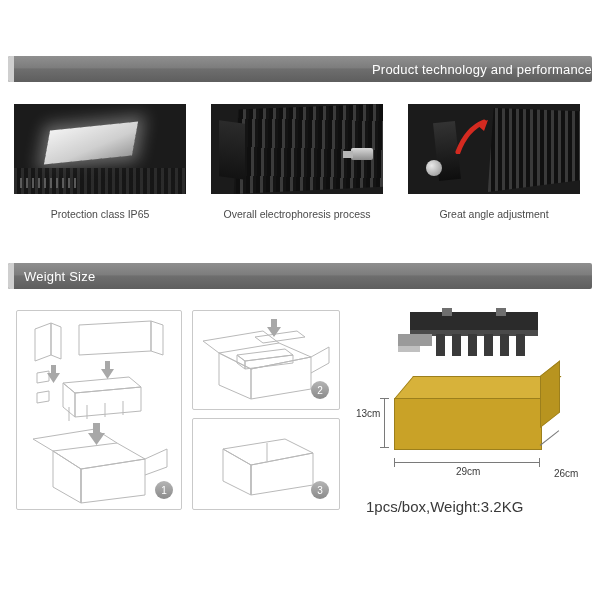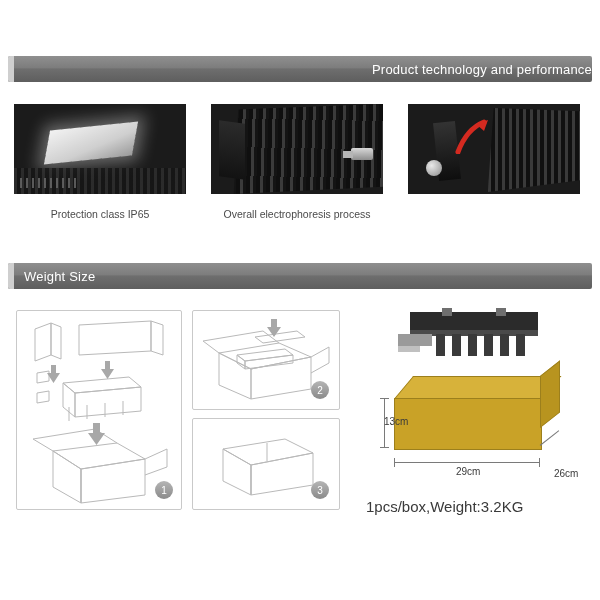--- a/index.html
+++ b/index.html
@@ -297,20 +297,21 @@
     <div class="feature">
       <div class="photo ph3">
         <div class="fins"></div>
         <div class="yoke"></div>
         <div class="knob"></div>
         <svg class="arrow" viewBox="0 0 40 36">
           <path d="M6 34 C12 18 22 8 32 4" stroke="#d42a20" stroke-width="5" fill="none" stroke-linecap="round"></path>
           <path d="M36 2 L24 6 L32 13 Z" fill="#d42a20"></path>
         </svg>
       </div>
+      <div class="caption">Great angle adjustment</div>
     </div>
 
   </div>
 
   <div class="section-bar" id="bar-pkg">
     <div class="accent"></div>
     <div class="title">Weight Size</div>
   </div>
 
   <div class="pkg-area">
@@ -405,21 +406,21 @@
         <rect x="100" y="0" width="10" height="8" fill="#6f6f6f"></rect>
       </svg>
 
       <div class="carton-top"></div>
       <div class="carton"></div>
       <div class="carton-side"></div>
 
       <div class="dim-line" style="left:26px; top:96px; width:1px; height:50px;"></div>
       <div class="dim-tick" style="left:22px; top:96px; width:9px; height:1px;"></div>
       <div class="dim-tick" style="left:22px; top:145px; width:9px; height:1px;"></div>
-      <div class="dim-label" style="left:-2px; top:114px;margin-left:28px;">13cm</div>
+      <div class="dim-label" style="left:-2px; top:106px;">13cm</div>
 
       <div class="dim-line" style="left:36px; top:160px; width:146px; height:1px;"></div>
       <div class="dim-tick" style="left:36px; top:156px; width:1px; height:9px;"></div>
       <div class="dim-tick" style="left:181px; top:156px; width:1px; height:9px;"></div>
       <div class="dim-label" style="left:98px; top:164px;">29cm</div>
 
       <div class="dim-line" style="left:182px; top:143px; width:24px; height:1px; transform:rotate(-38deg); transform-origin:left center;"></div>
       <div class="dim-label" style="left:196px; top:166px;">26cm</div>
     </div>
 

